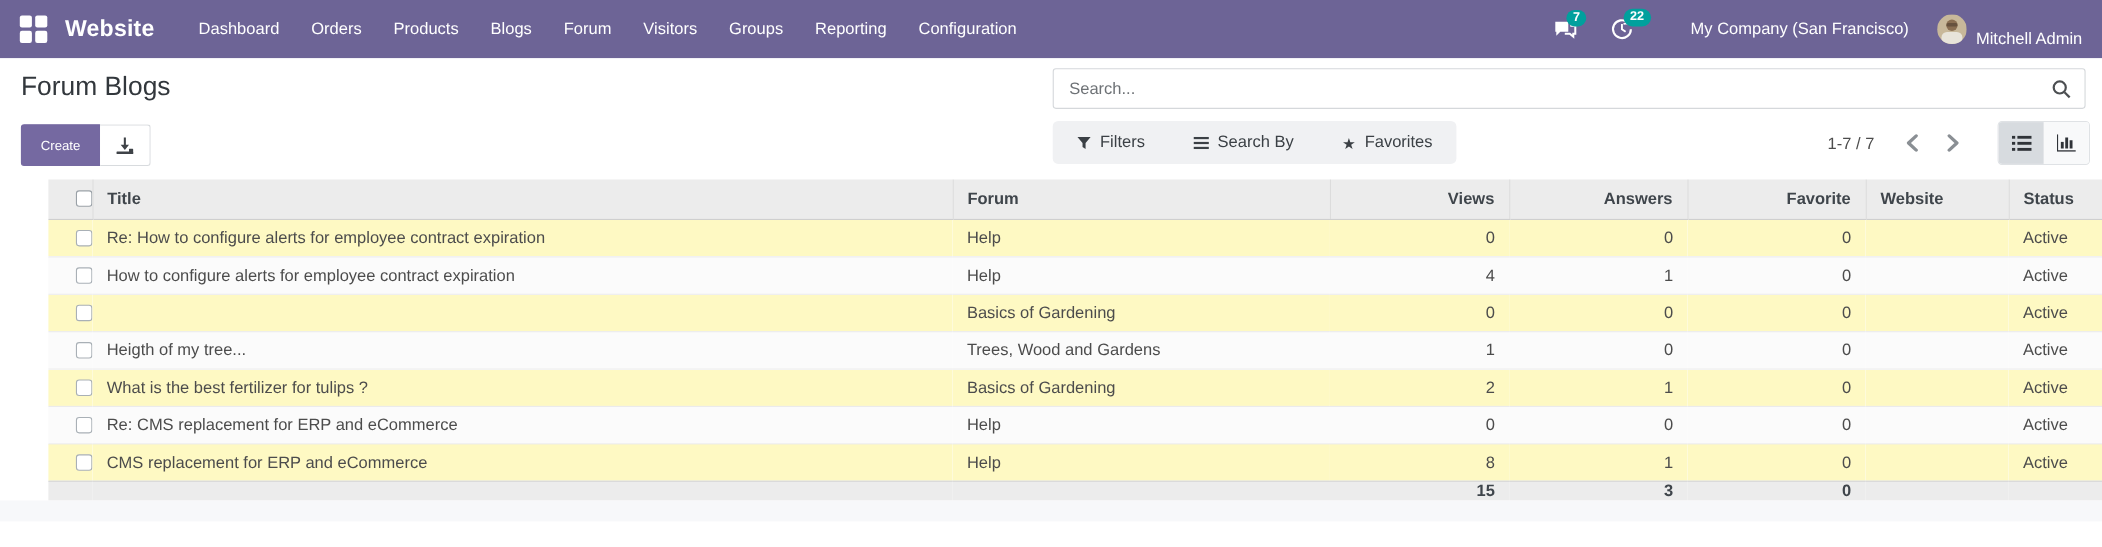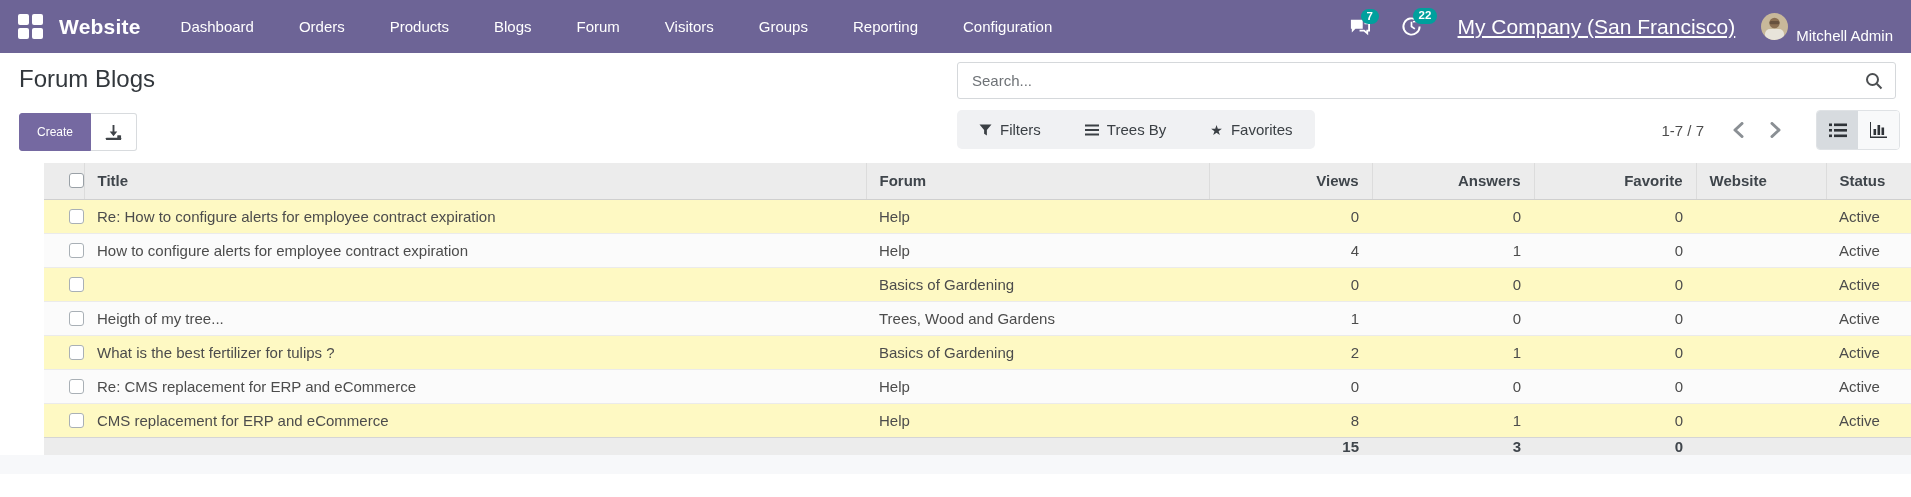--- a/index.html
+++ b/index.html
@@ -11,29 +11,29 @@
   }
 
   
   .topbar {
     height:53px; background:var(--navbar-bg); color:#fff;
     display:flex; align-items:center; padding:0 18px;
   }
   .apps-grid { display:grid; grid-template-columns:11px 11px; grid-template-rows:11px 11px; gap:3px; cursor:pointer; }
   .apps-grid span { background:#fff; border-radius:2px; }
   .brand { font-size:21px; font-weight:bold; margin:0 40px 0 16px; letter-spacing:.2px; }
-  .nav-menu { display:flex; align-items:center; gap:45px; font-size:15px; }
+  .nav-menu { display:flex; align-items:center; gap:29px; font-size:15px; }
   .nav-item { color:#fff; text-decoration:none; cursor:pointer; white-space:nowrap; }
   .topbar-right { margin-left:auto; display:flex; align-items:center; }
   .icon-wrap { position:relative; margin-right:30px; cursor:pointer; display:flex; align-items:center; }
   .badge {
     position:absolute; top:-8px; left:12px; background:var(--badge); color:#fff;
     font-size:11.5px; font-weight:bold; border-radius:10px; padding:2px 6px; line-height:1;
   }
-  .company { font-size:21px; margin:0 26px 0 6px; cursor:pointer; white-space:nowrap;text-decoration:underline; }
+  .company { font-size:15px; margin:0 26px 0 22px; cursor:pointer; white-space:nowrap; }
   .avatar { width:27px; height:27px; border-radius:50%; overflow:hidden; flex:0 0 auto; }
   .user-name { font-size:15px; margin-left:8px; cursor:pointer; white-space:nowrap;margin-top:18px; }
 
   
   .control-panel { position:relative; height:110px; background:#fff; }
   .page-title { position:absolute; left:19px; top:12px; font-size:24px; color:#32373c; font-weight:normal; margin:0; }
   .search-box {
     position:absolute; left:957px; top:9px; width:939px; height:37px;
     border:1px solid #d5d8db; border-radius:3px; background:#fff;
     display:flex; align-items:center; padding:0 12px;
@@ -160,21 +160,21 @@
         <path d="M0.5 0.5 h13 l-5 6 v6 l-3 -2 v-4 z"></path>
       </svg>
       <span>Filters</span>
     </div>
     <div class="filter-item">
       <svg width="14" height="12" viewBox="0 0 14 12" fill="#3b4045">
         <rect y="0.5" width="14" height="2"></rect>
           <rect y="5" width="14" height="2"></rect>
           <rect y="9.5" width="14" height="2"></rect>
       </svg>
-      <span>Trees By</span>
+      <span>Search By</span>
     </div>
     <div class="filter-item">
       <span class="star-glyph">★</span>
       <span>Favorites</span>
     </div>
   </div>
 
   <div class="pager-zone">
     <span class="pager-text">1-7 / 7</span>
     <button class="pager-btn">

